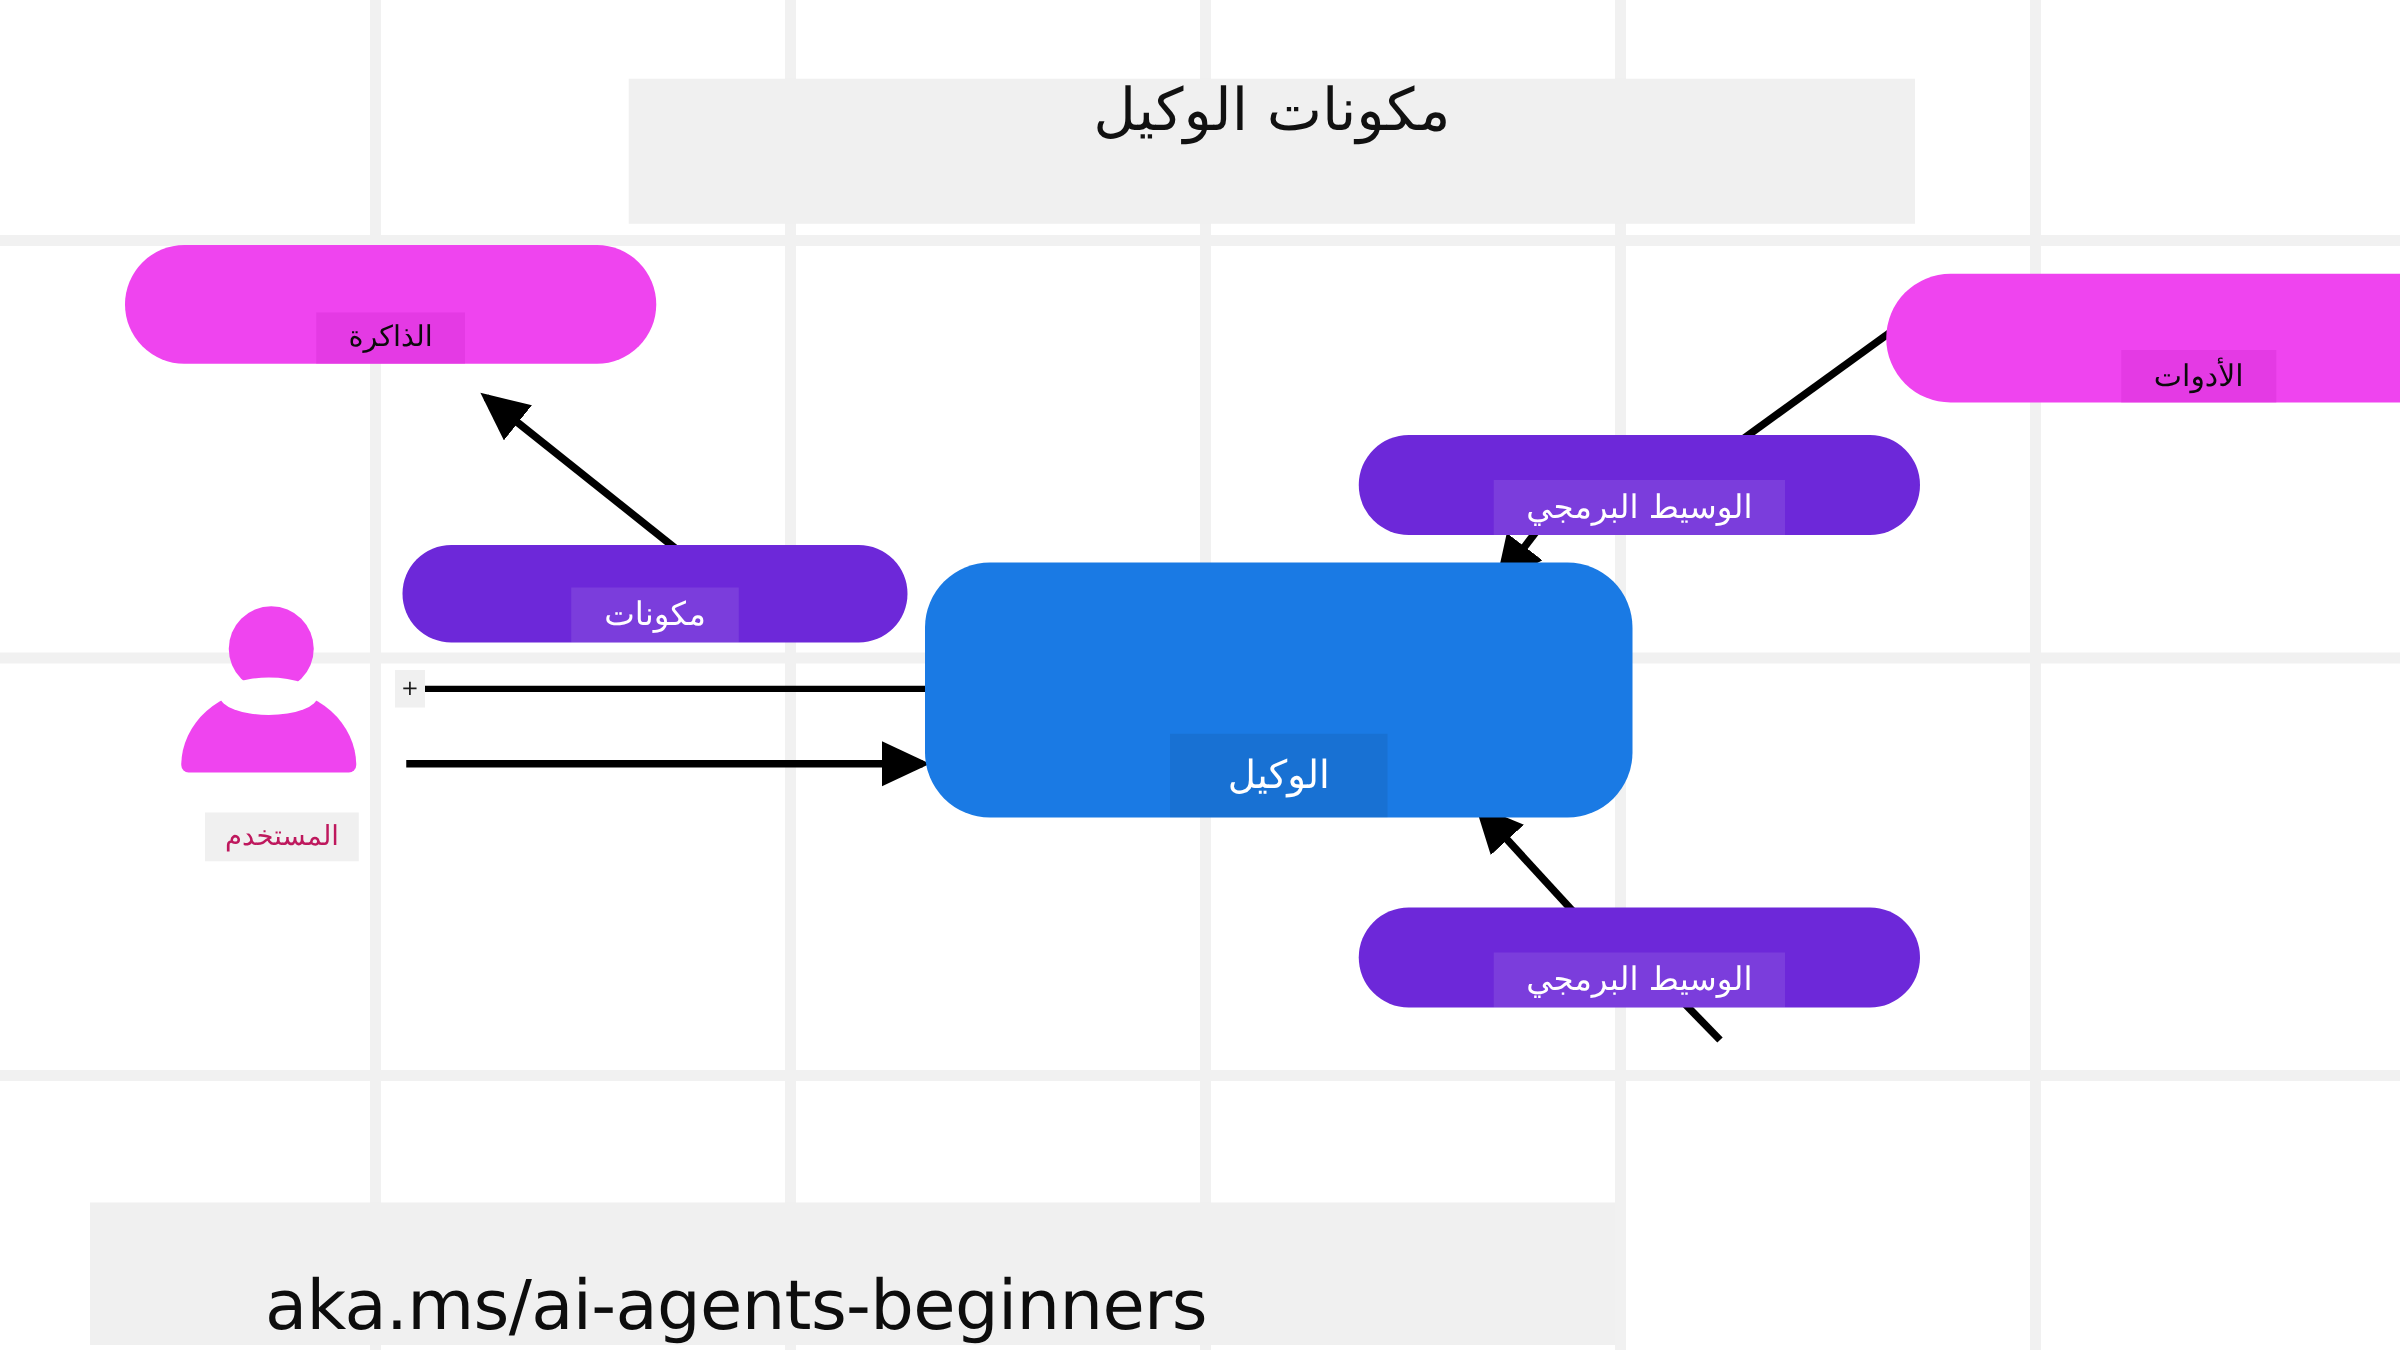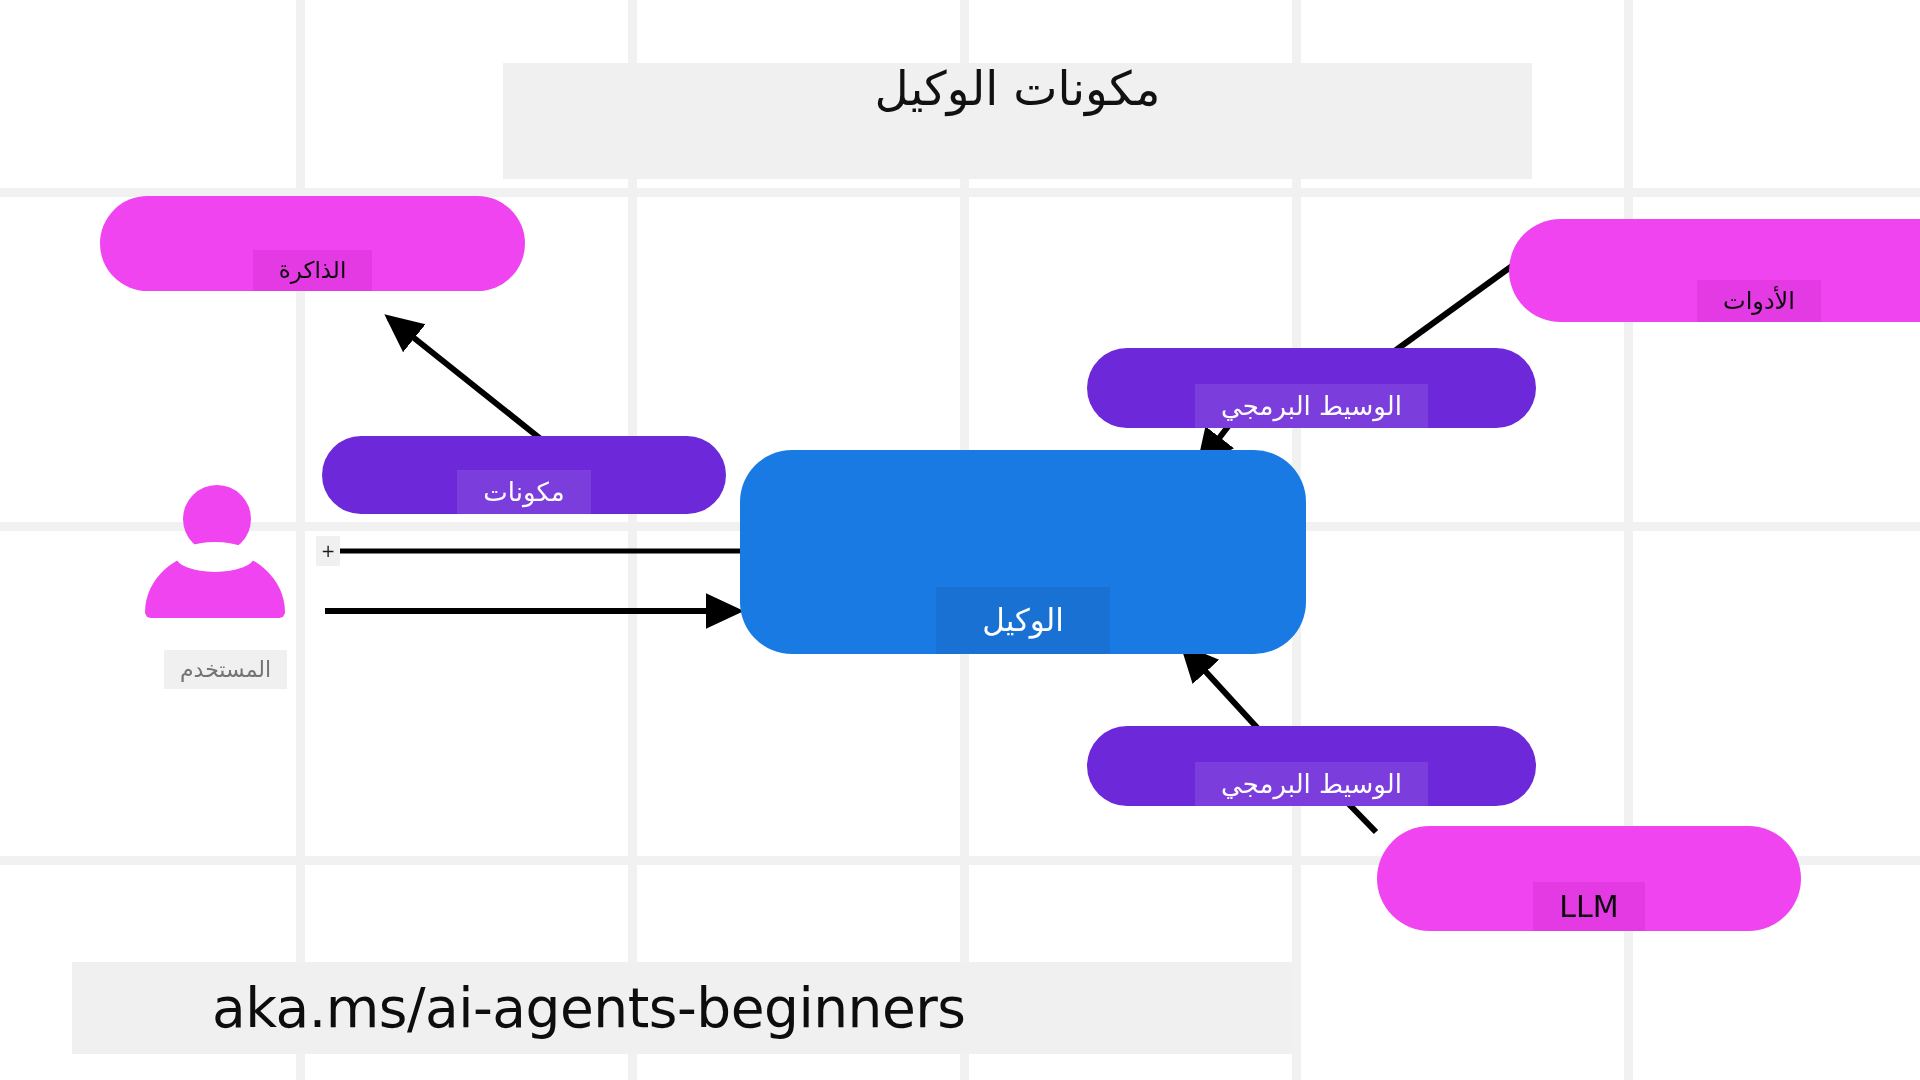--- a/index.html
+++ b/index.html
@@ -53,24 +53,24 @@
     letter-spacing: 0px;
     line-height: 1.1;
   }
 
   
   #footer-band {
     position: absolute;
     left: 72px;
     top: 962px;
     width: 1220px;
-    height: 92px;
-    background: #f0f0f0;
-    display: flex;
-    align-items: center;
+    height: 114px;
+    background: #f0f0f0;
+    display: flex;
+    align-items: flex-end;
   }
   #footer-text {
     font-size: 55px;
     color: #0d0d0d;
     margin-left: 140px;
     font-weight: 400;
     letter-spacing: -0.5px;
   }
 
   
@@ -153,21 +153,21 @@
     background: #ffffff;
     border-radius: 50%;
   }
   #user-label {
     position: absolute;
     left: 164px;
     top: 650px;
     background: #f0f0f0;
     padding: 7px 16px;
     font-size: 22px;
-    color: #737373;
+    color: #be185d;
     direction: rtl;
     white-space: nowrap;
   }
 
   
   #plus-marker {
     position: absolute;
     left: 316px;
     top: 536px;
     width: 24px;
@@ -234,23 +234,20 @@
   </div>
 
   <div class="node purple" id="node-middleware-top">
     <span class="chip">الوسيط البرمجي</span>
   </div>
 
   <div class="node purple" id="node-middleware-bottom">
     <span class="chip">الوسيط البرمجي</span>
   </div>
 
-  <div class="node pink" id="node-llm">
-    <span class="chip">LLM</span>
-  </div>
 
   <div class="node blue" id="node-agent">
     <span class="chip">الوكيل</span>
   </div>
 
   <div id="user-actor">
     <div id="user-head"></div>
     <div id="user-body"></div>
   </div>
   <div id="user-label">المستخدم</div>

